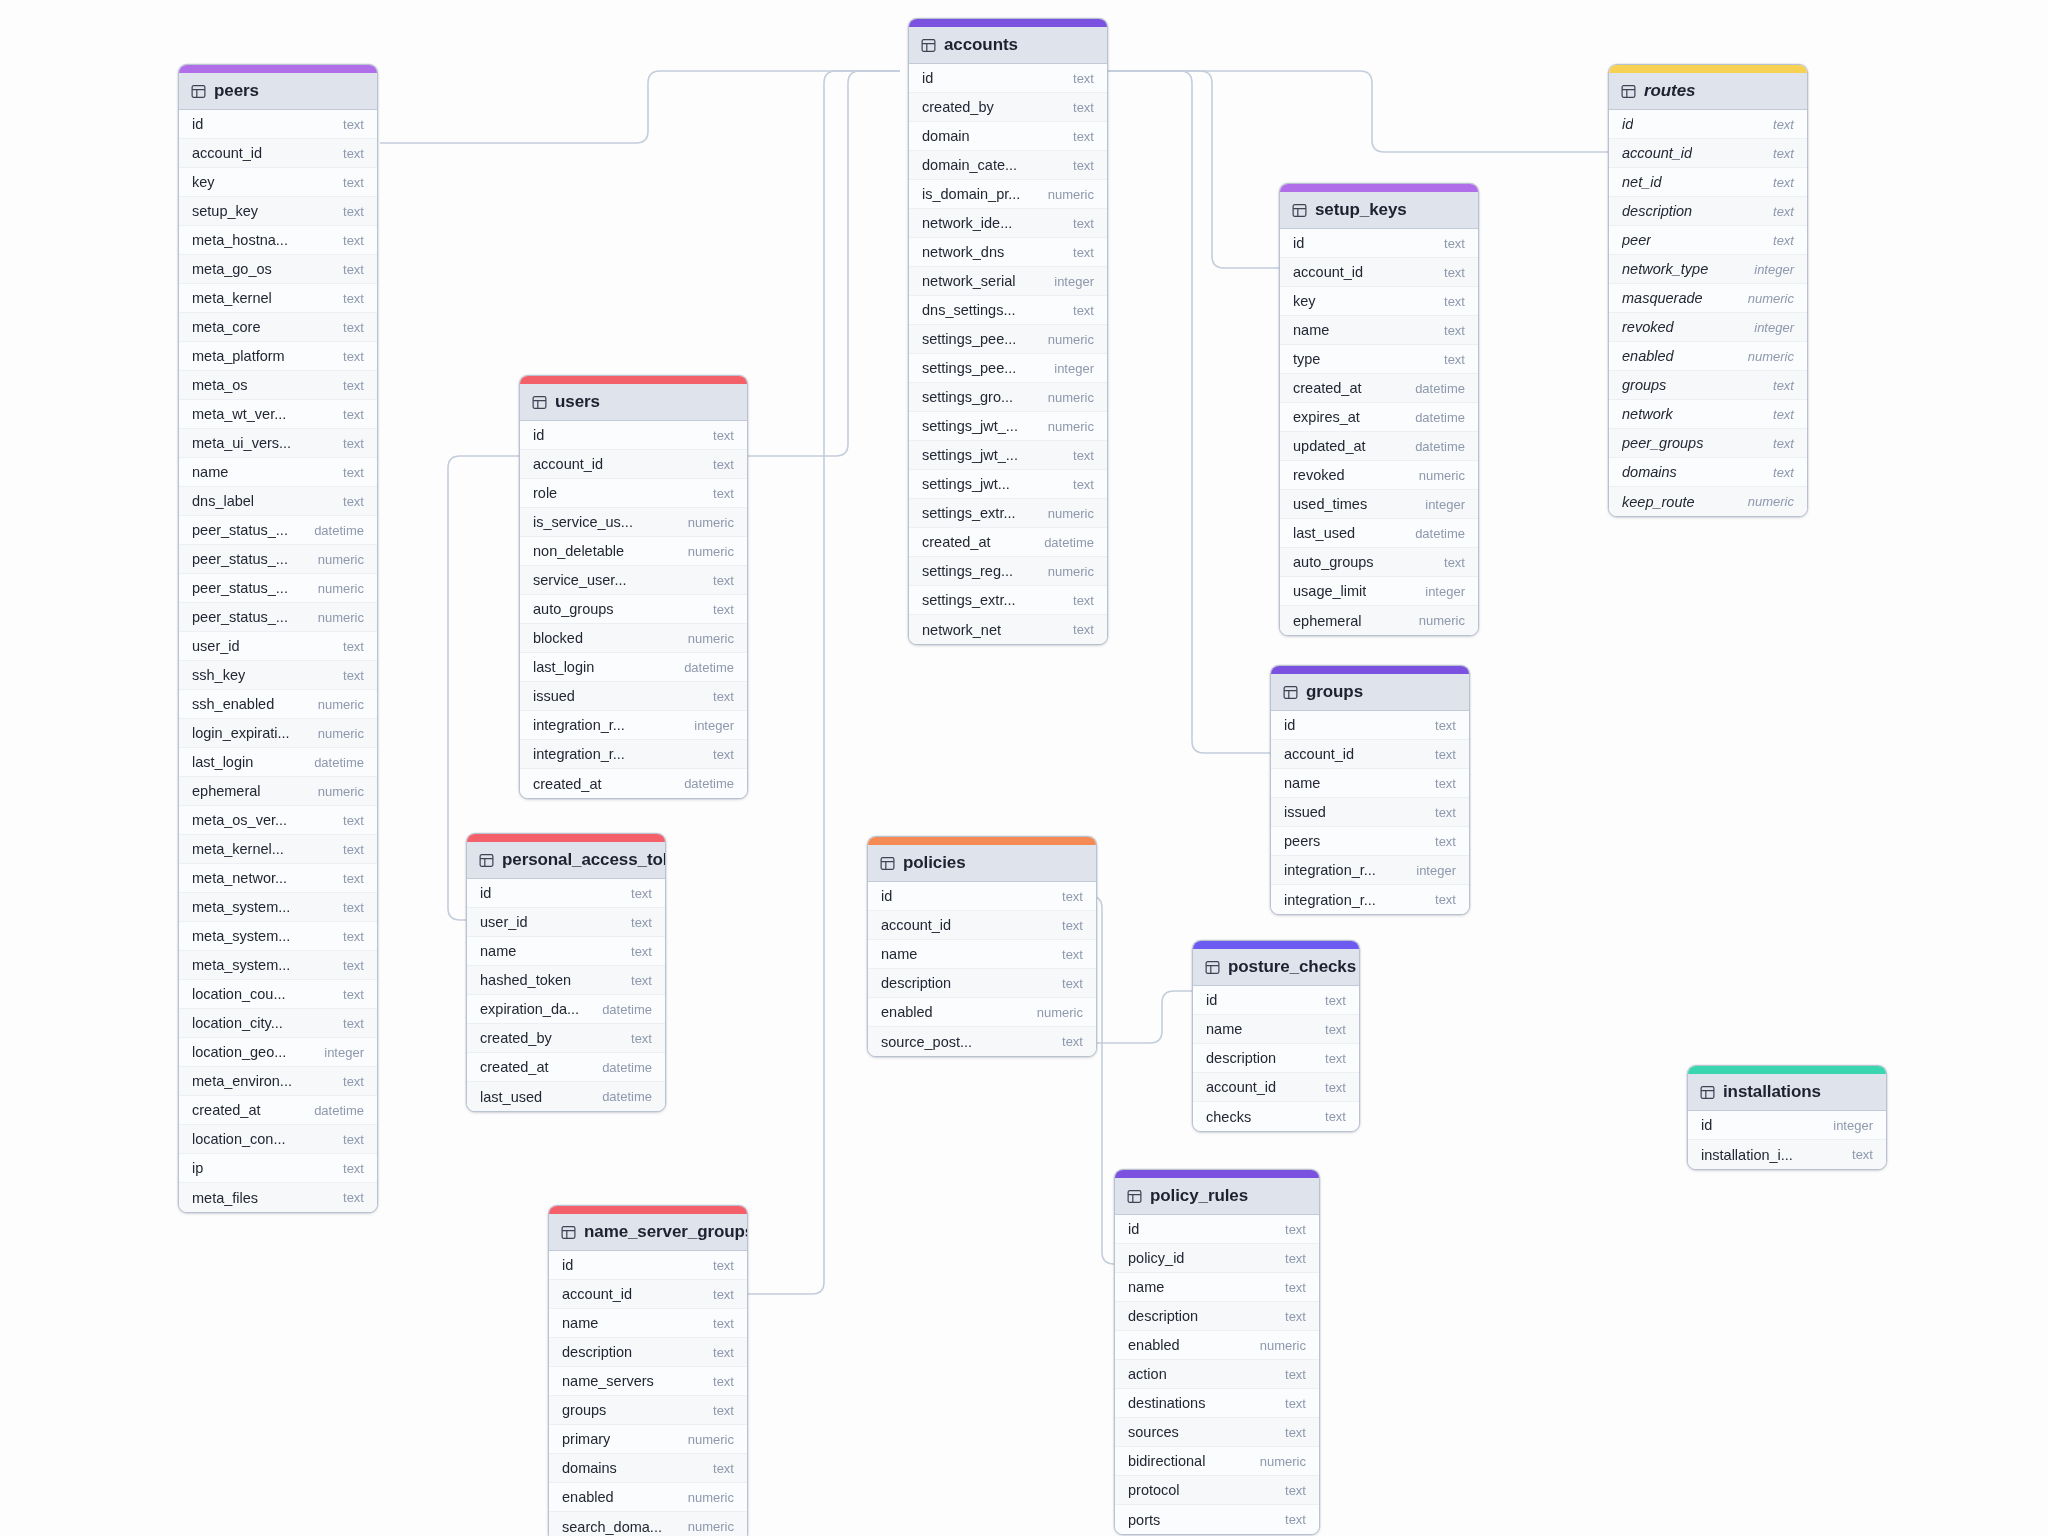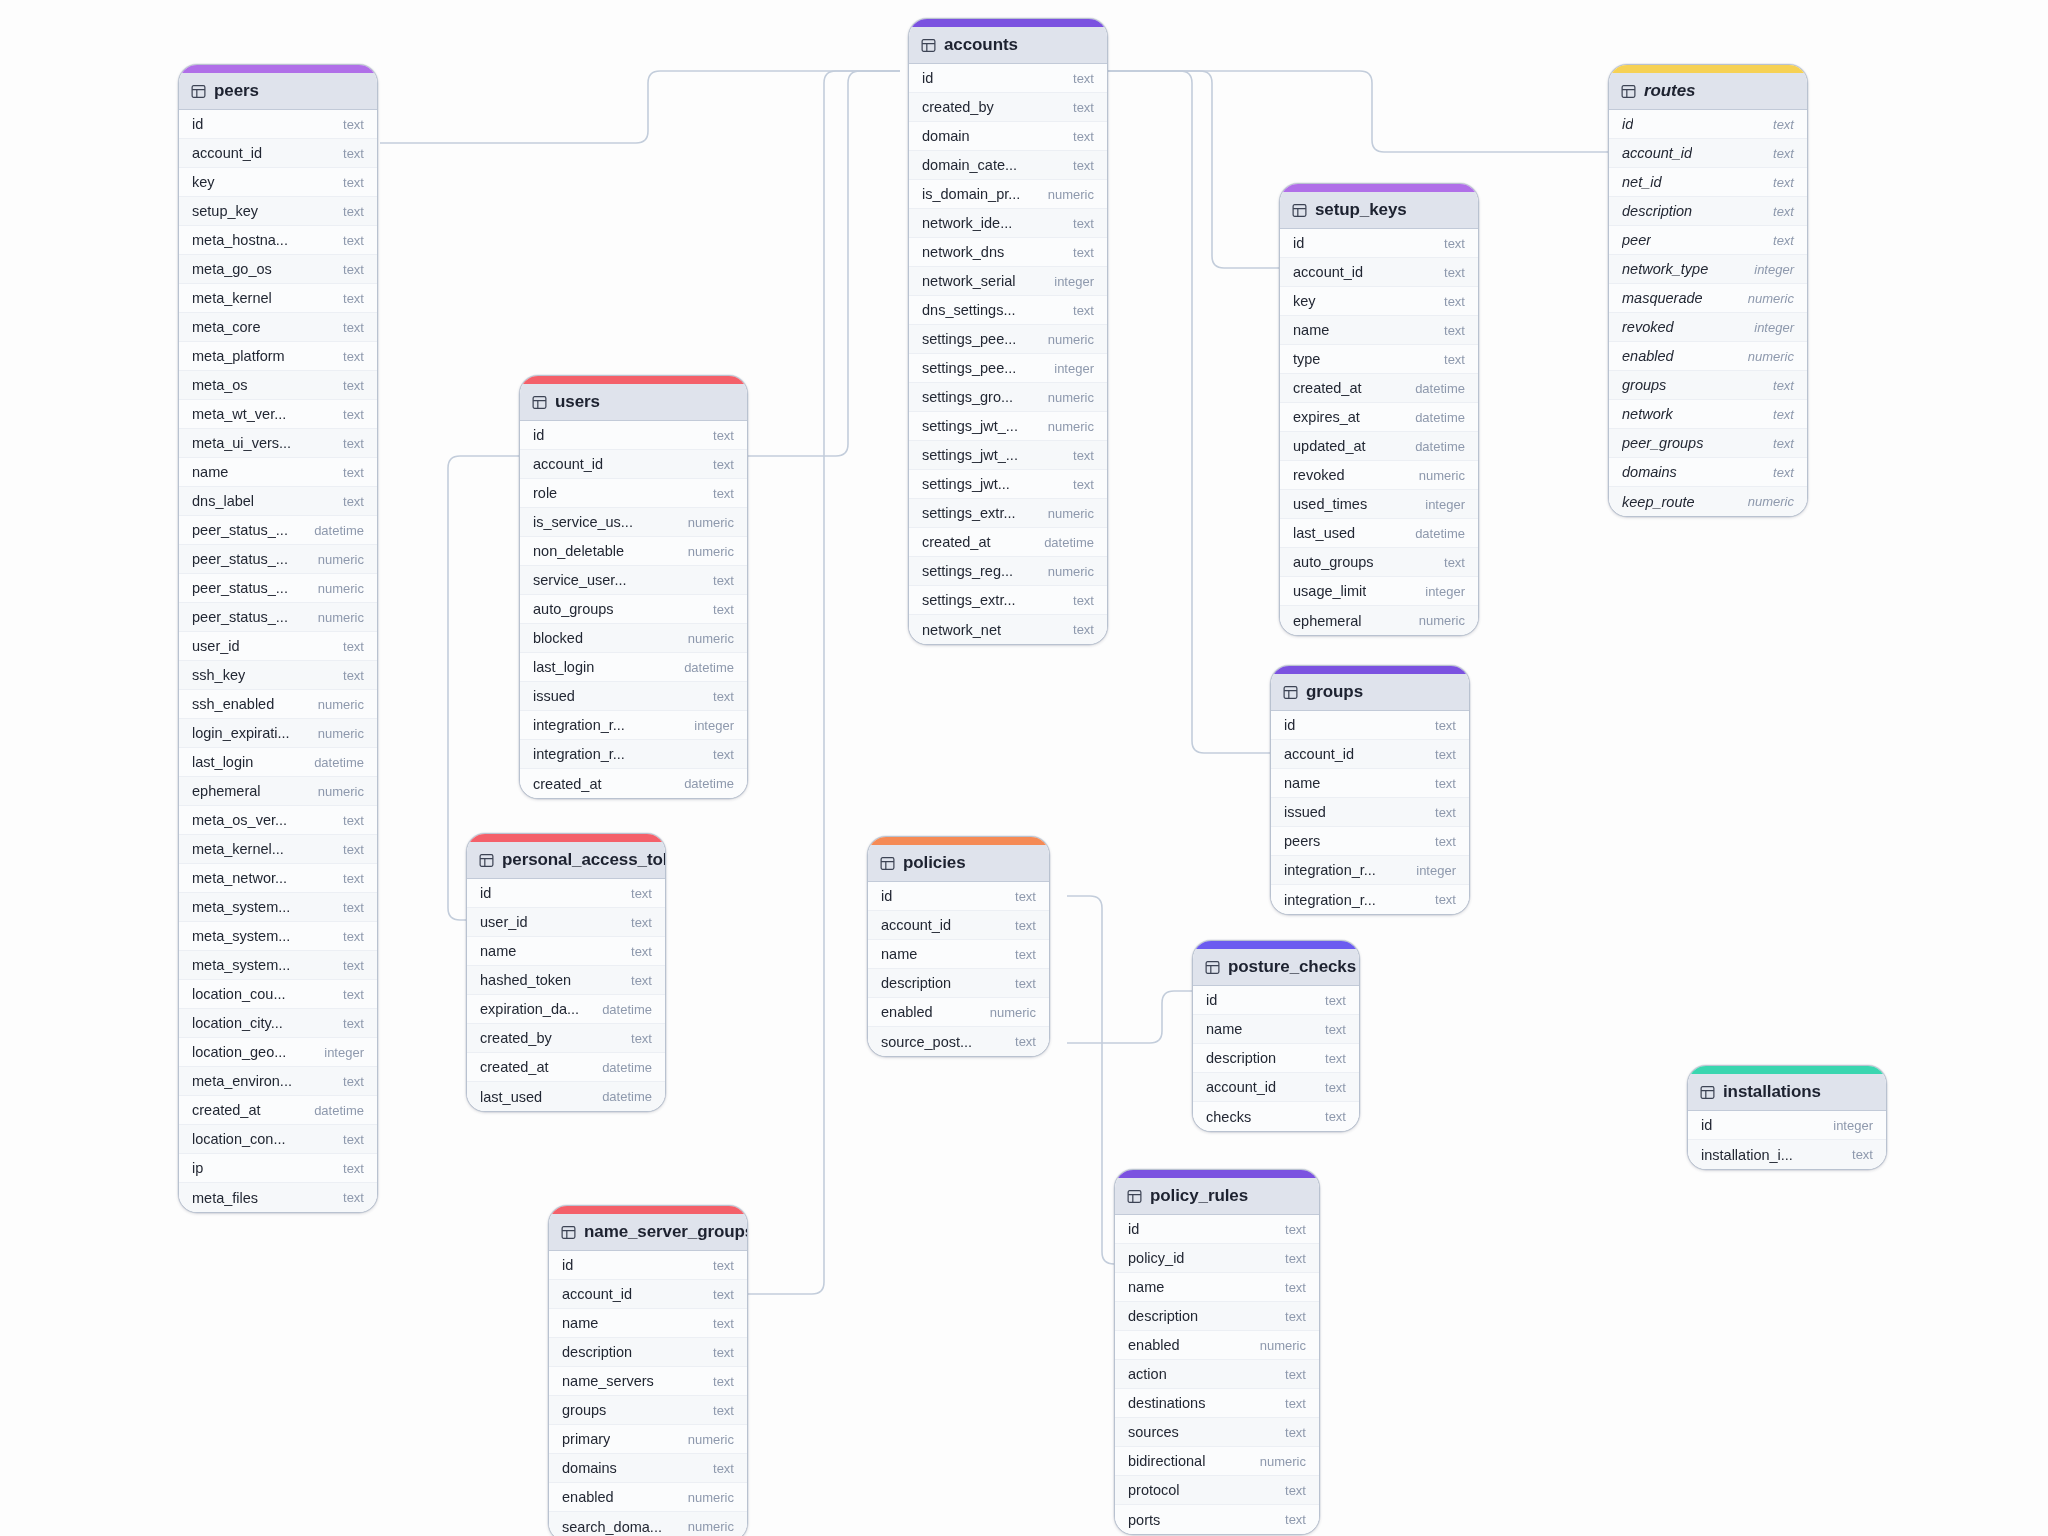--- a/index.html
+++ b/index.html
@@ -26,21 +26,21 @@
     left: 0;
     top: 0;
     width: 2048px;
     height: 1536px;
     pointer-events: none;
   }
   .table-card {
     position: absolute;
     background: #ffffff;
     border: 1.2px solid #b9c2d0;
-    border-radius: 19px;
+    border-radius: 9px;
     box-shadow: 0 1px 3px rgba(30,40,60,0.16), 0 0 0 0.5px rgba(160,170,190,0.25);
     overflow: hidden;
     box-sizing: border-box;
   }
   .accent-bar {
     height: 8px;
     width: 100%;
     display: block;
   }
   .table-header {
@@ -513,21 +513,21 @@
         </div>
         <div class="field-row">
           <span class="field-name">settings_extr...</span>
           <span class="field-type">text</span>
         </div>
         <div class="field-row">
           <span class="field-name">network_net</span>
           <span class="field-type">text</span>
         </div>
       </div>
-      <div class="table-card" style="left: 867px; top: 836px; width: 183px; text-align: center;">
+      <div class="table-card" style="left: 867px; top: 836px; width: 230px; text-align: center;">
         <span class="accent-bar" style="background: rgb(245, 138, 85);"></span>
         <div class="table-header">
           <svg class="tbl-icon" viewBox="0 0 16 16">
             <rect x="1.2" y="1.8" width="13.6" height="12.4" rx="1.6" fill="none" stroke="#3c4354" stroke-width="1.3"></rect>
             <line x1="1.2" y1="6.0" x2="14.8" y2="6.0" stroke="#3c4354" stroke-width="1.3"></line>
             <line x1="6.2" y1="6.0" x2="6.2" y2="14.2" stroke="#3c4354" stroke-width="1.3"></line>
           </svg>
           <span class="title">policies</span>
         </div>
         <div class="field-row">

